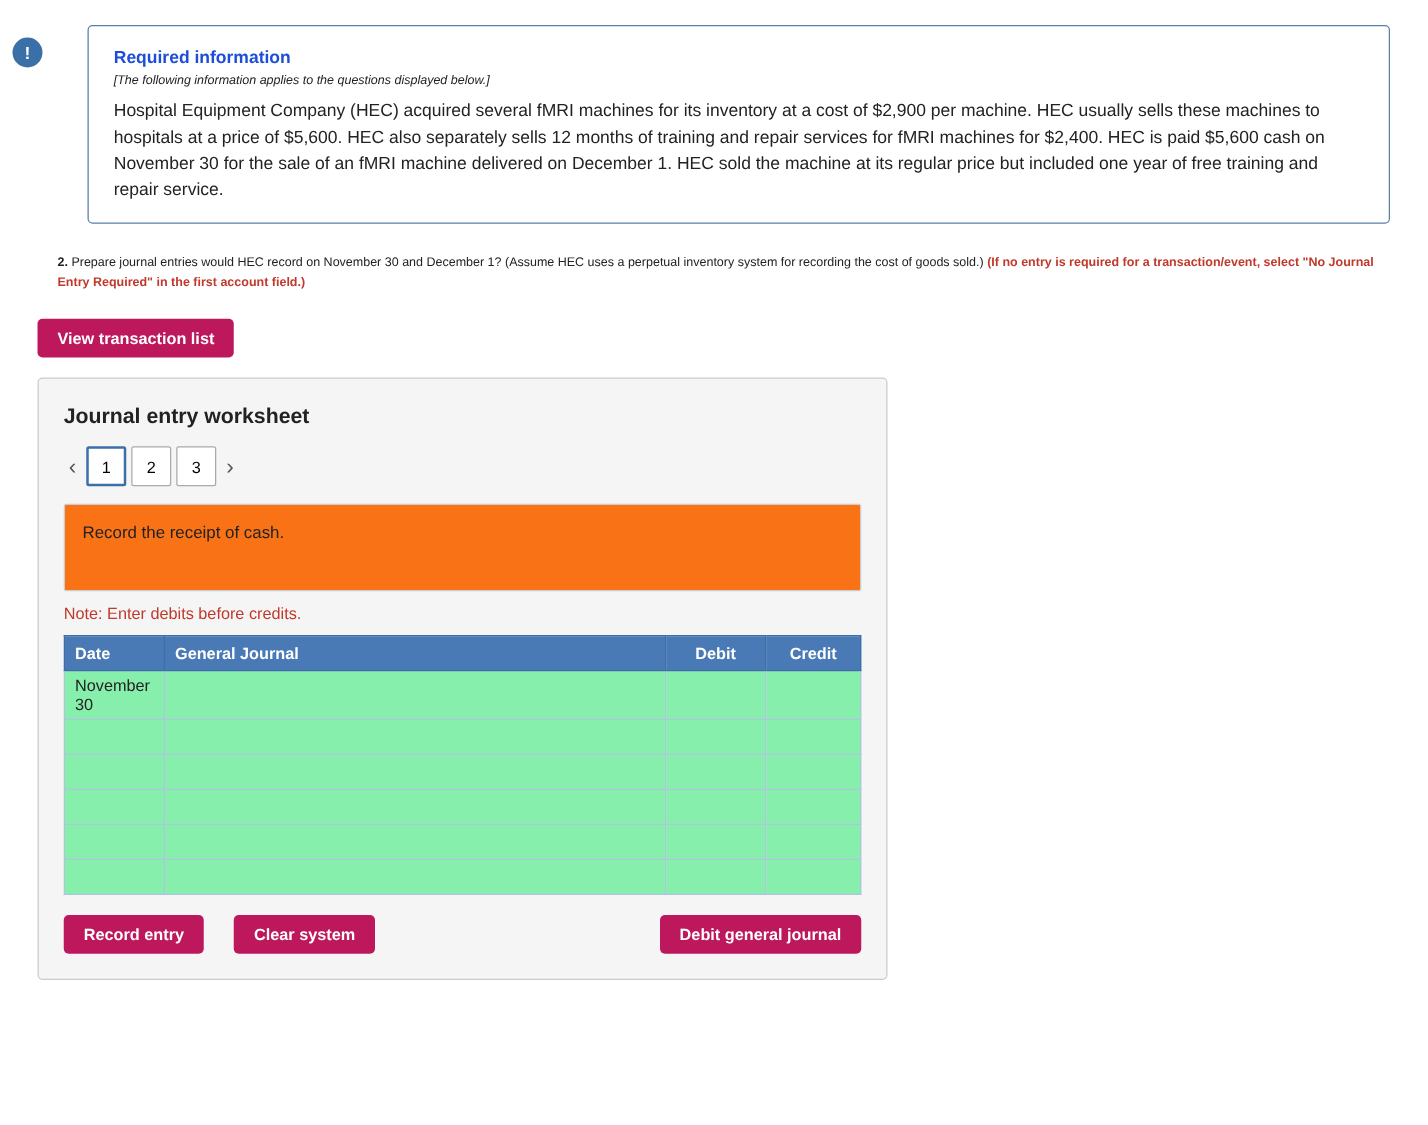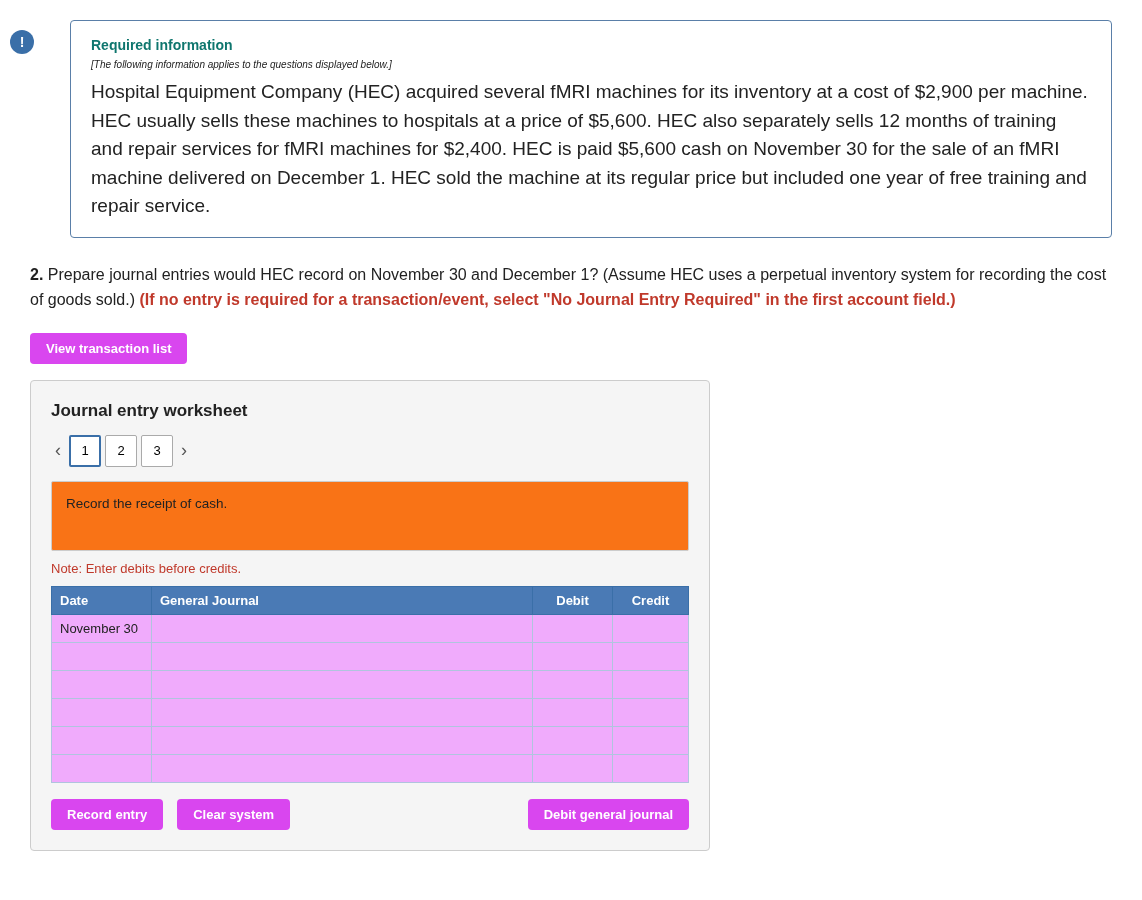--- a/index.html
+++ b/index.html
@@ -27,48 +27,49 @@
       background: #3a6fa8;
       border-radius: 50%;
       color: #fff;
       display: flex;
       align-items: center;
       justify-content: center;
       font-weight: bold;
       font-size: 14px;
     }
     .info-box-title {
-      color: #0f766e;
+      color: #1d4ed8;
       font-weight: bold;
       font-size: 14px;
       margin-bottom: 6px;
     }
     .info-box-subtitle {
       font-style: italic;
       margin-bottom: 8px;
       font-size: 10px;
     }
     .info-box-body {
-      font-size: 19px;
+      font-size: 14px;
       line-height: 1.5;
     }
     .question-section {
       margin-bottom: 20px;
-      font-size: 16px;
+      font-size: 10px;
       line-height: 1.6;
+      margin-left: 16px;
     }
     .question-num {
       font-weight: bold;
     }
     .highlight-red {
       color: #c0392b;
       font-weight: bold;
     }
     .btn-blue {
-      background: #d946ef;
+      background: #be185d;
       color: #fff;
       border: none;
       padding: 8px 16px;
       border-radius: 4px;
       cursor: pointer;
       font-size: 13px;
       font-weight: bold;
     }
     .view-transaction-btn {
       margin-bottom: 16px;
@@ -142,21 +143,21 @@
     .journal-table thead th {
       padding: 6px 8px;
       text-align: left;
       border: 1px solid #3a6fa8;
     }
     .journal-table thead th:nth-child(3),
     .journal-table thead th:nth-child(4) {
       text-align: center;
     }
     .journal-table tbody tr {
-      background: #f0abfc;
+      background: #86efac;
     }
     .journal-table tbody td {
       border: 1px solid #b0c4de;
       padding: 0;
       height: 28px;
     }
     .journal-table tbody td input {
       width: 100%;
       height: 100%;
       border: none;
@@ -164,27 +165,27 @@
       padding: 0 6px;
       font-size: 13px;
       background: transparent;
     }
     .journal-table tbody td.date-cell {
       padding: 4px 8px;
       color: #222;
       font-size: 13px;
       vertical-align: middle;
     }
-    .col-date { width: 100px; }
+    .col-date { width: 80px; }
     .col-gj { width: auto; }
     .col-debit { width: 80px; }
     .col-credit { width: 76px; }
     .bottom-buttons {
       display: flex;
-      gap: 14px;
+      gap: 24px;
       align-items: center;
     }
     .btn-view-journal {
       margin-left: auto;
     }
   </style>
 </head>
 <body>
 
 <div style="position:relative; margin-left: 10px;">

